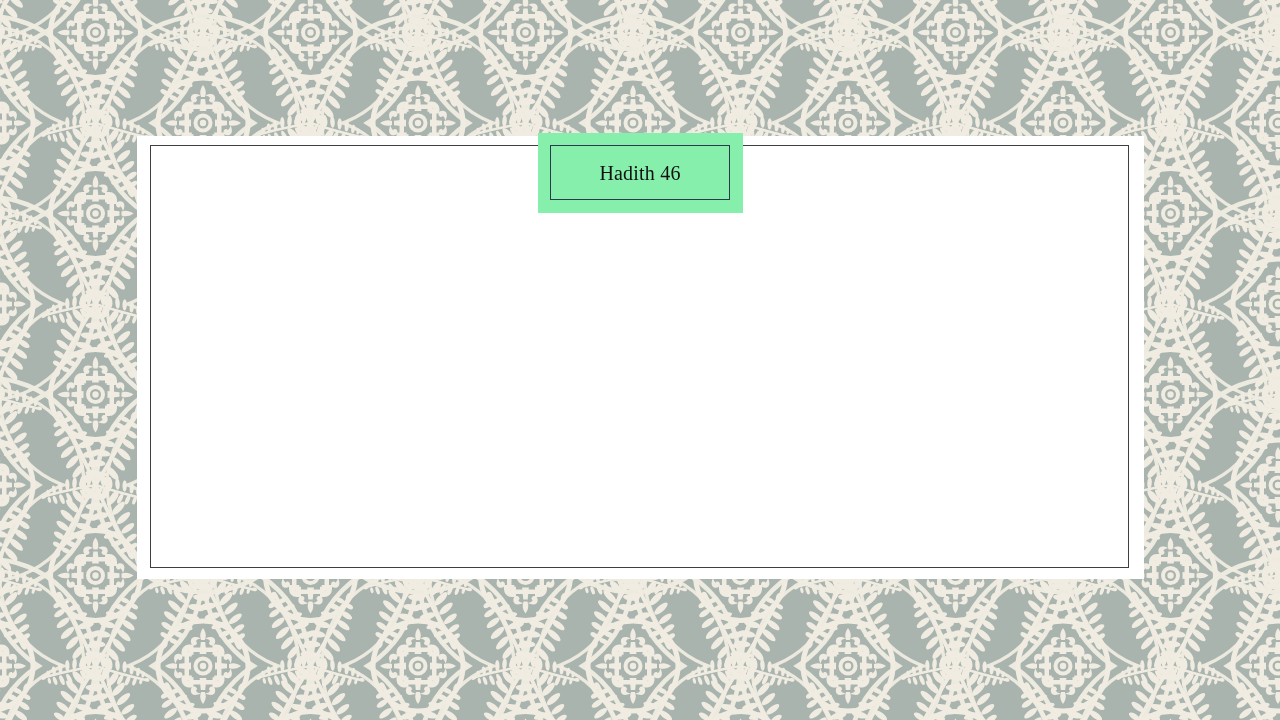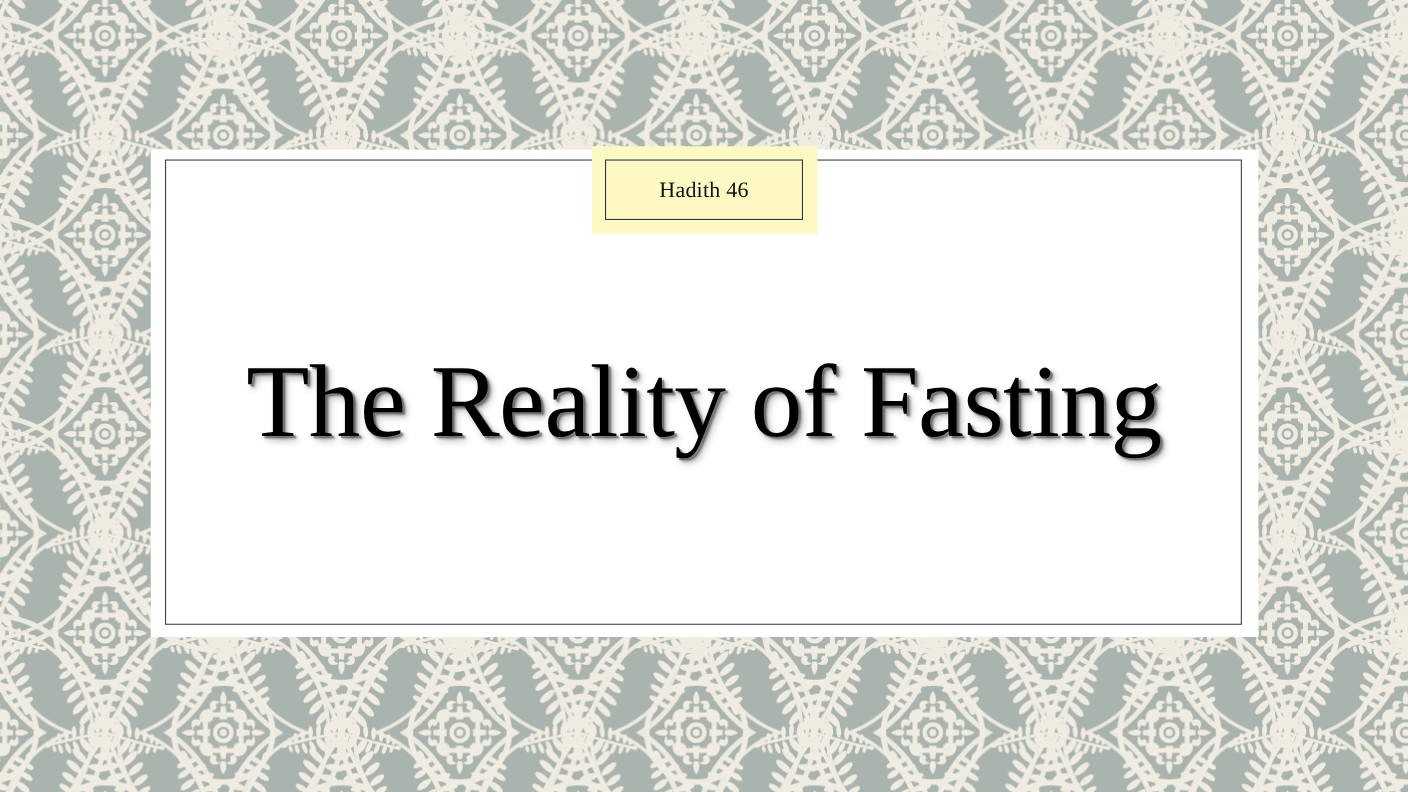--- a/index.html
+++ b/index.html
@@ -55,21 +55,21 @@
     pointer-events: none;
   }
 
   
   .label-box {
     position: absolute;
     left: 538px;
     top: 133px;
     width: 205px;
     height: 80px;
-    background: #fef9c3;
+    background: #86efac;
     z-index: 3;
   }
   .label-box-inner-rule {
     position: absolute;
     left: 12px;
     top: 12px;
     right: 13px;
     bottom: 13px;
     border: 1px solid #2b3a4a;
     pointer-events: none;
@@ -237,17 +237,14 @@
 
   <div class="content-panel">
     <div class="content-panel-inner-rule"></div>
   </div>
 
   <div class="label-box">
     <div class="label-box-inner-rule"></div>
     <div class="label-box-text">Hadith 46</div>
   </div>
 
-  <div class="title-area">
-    <h1 class="slide-title">The Reality of Fasting</h1>
-  </div>
 
 </div>
 
 </body></html>

